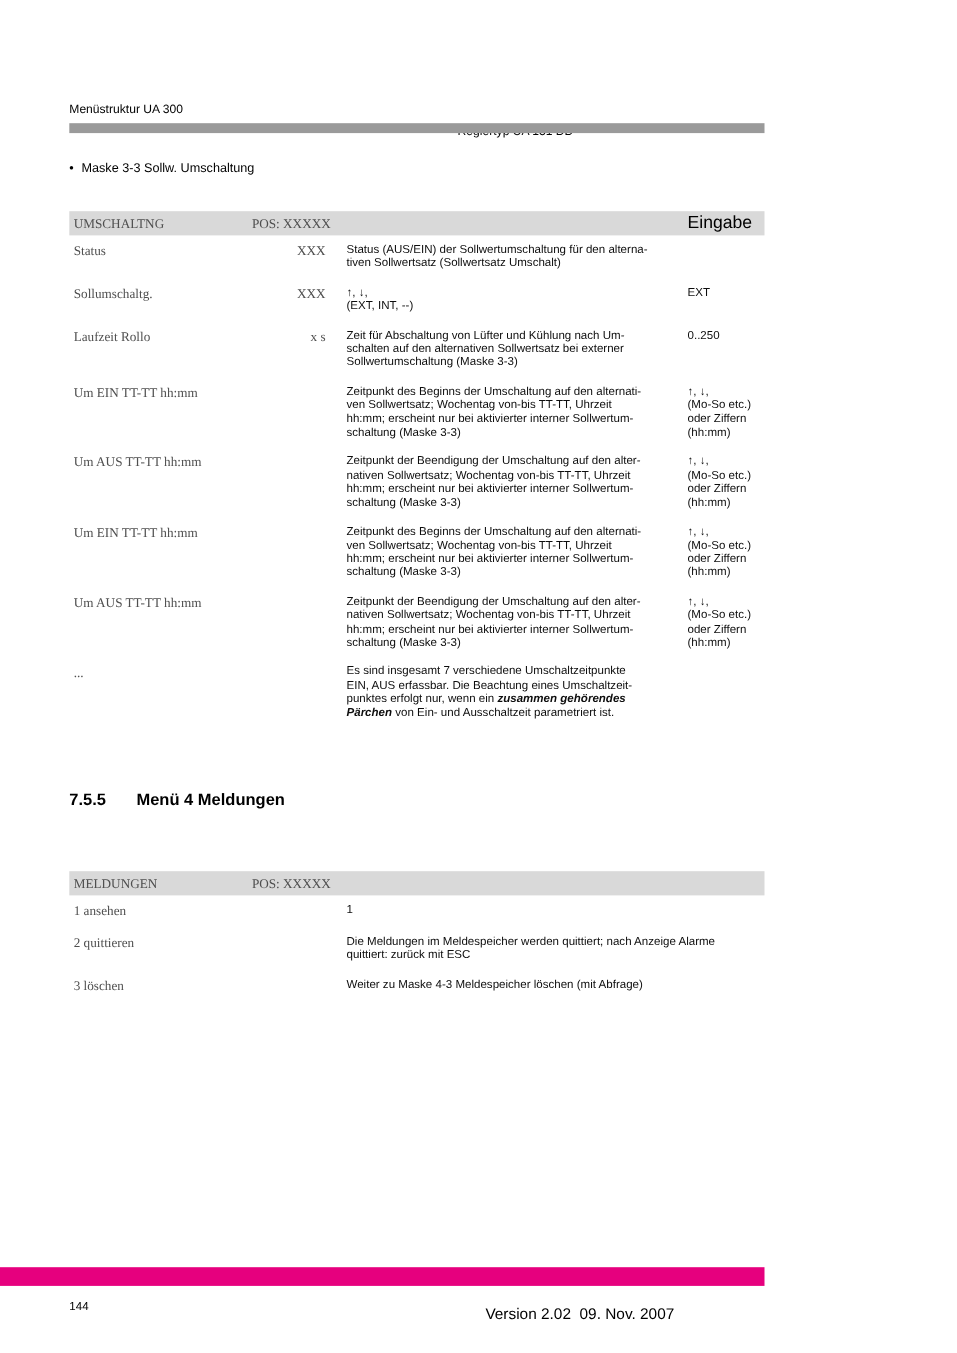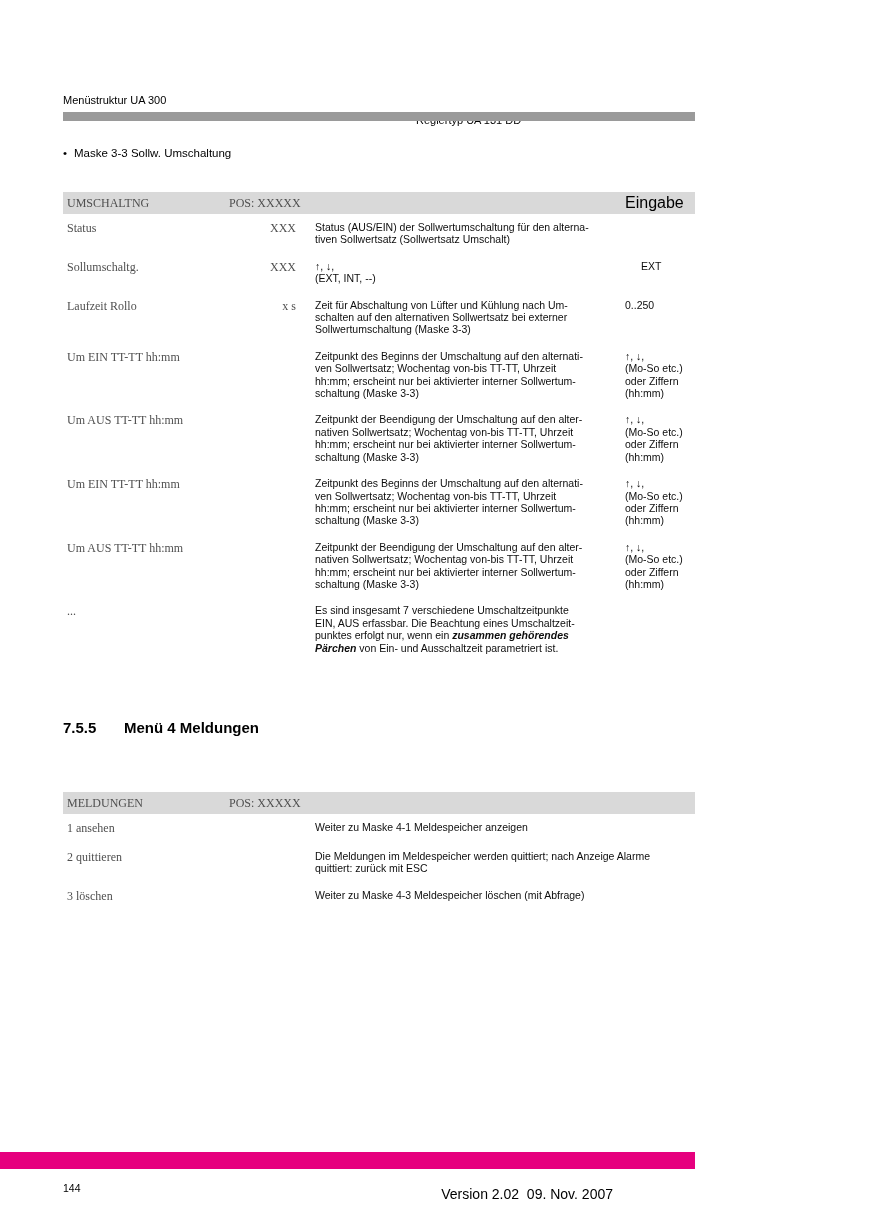--- a/index.html
+++ b/index.html
@@ -25,21 +25,21 @@
   .t1 .thead, .t1 .trow{grid-template-columns:162px 90px 310px 83px 84px;}
   .t2 .thead, .t2 .trow{grid-template-columns:162px 90px 392px 85px;}
   .trow{display:grid;padding-top:14px;}
   .trow.first{padding-top:7px;}
   .mono{font-family:Liberation Serif, serif;font-size:12px;color:#4f4f4f;}
   .thead .mono{padding-left:4px;}
   .cell-name{padding-left:4px;white-space:pre;}
   .cell-val{text-align:right;padding-right:19px;white-space:pre;}
   .cell-desc{font-size:10.5px;line-height:12.4px;white-space:pre;color:#0d0d0d;}
   .cell-eingabe{font-size:10.5px;line-height:12.4px;white-space:pre;color:#0d0d0d;}
-  .cell-vorgabe{font-size:10.5px;line-height:18.5px;margin-top:-3px;white-space:pre;color:#0d0d0d;margin-left:16px;}
+  .cell-vorgabe{font-size:10.5px;line-height:18.5px;margin-top:-3px;white-space:pre;color:#0d0d0d;}
   .col-label{font-size:16px;color:#000;}
   .bi{font-weight:bold;font-style:italic;}
 
   
   .section-heading{top:719px;left:63px;font-size:15px;font-weight:bold;color:#000;}
   .section-heading .num{position:absolute;left:0;top:0;}
   .section-heading .title{position:absolute;left:61px;top:0;white-space:nowrap;}
 
   
   .magenta-bar{top:1152px;left:0;width:870px;height:17px;background:#e6007e;}
@@ -178,21 +178,20 @@
     <div class="thead">
       <span class="mono">MELDUNGEN</span>
       <span class="mono">POS: XXXXX</span>
       <span></span>
       <span class="col-label">Eingabe</span>
     </div>
 
     <div class="trow first">
       <span class="mono cell-name">1 ansehen</span>
       <span></span>
-      <span class="cell-desc">Weiter zu Maske 4-1 Meldespeicher anzeigen</span>
       <span class="cell-eingabe">1</span>
     </div>
 
     <div class="trow">
       <span class="mono cell-name">2 quittieren</span>
       <span></span>
       <span class="cell-desc">Die Meldungen im Meldespeicher werden quittiert; nach Anzeige Alarme
 quittiert: zurück mit ESC</span>
       <span class="cell-eingabe">2</span>
     </div>

